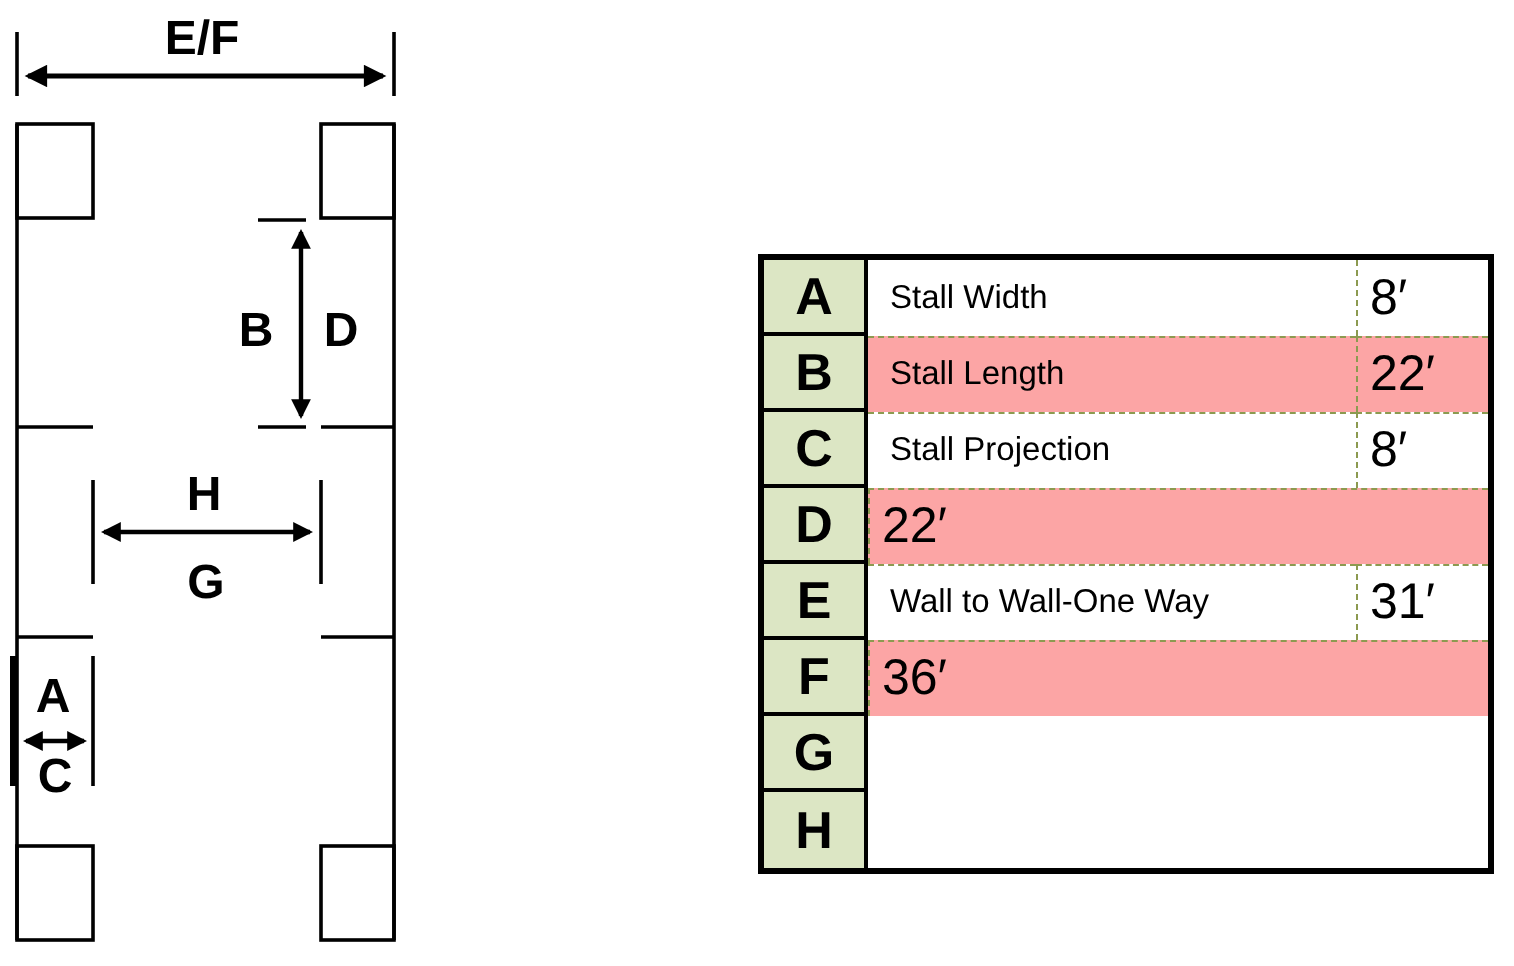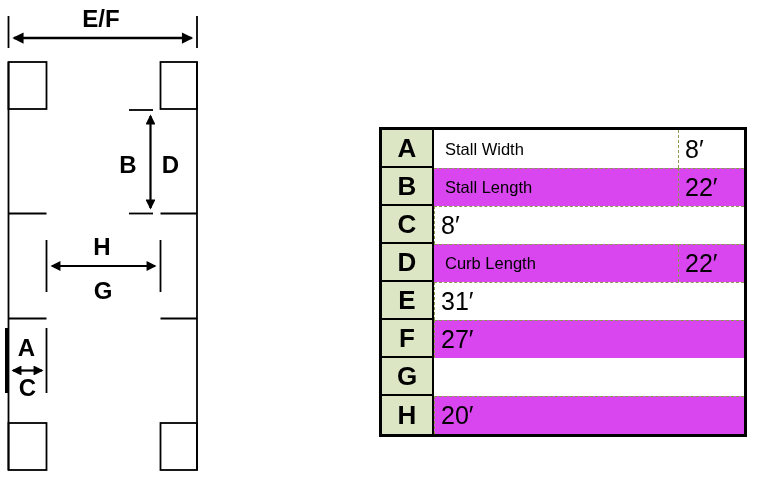--- a/index.html
+++ b/index.html
@@ -35,21 +35,21 @@
     padding-left:11px; font-size:16.5px; color:#000;
   }
   .cell-value {
     flex:1; display:flex; align-items:center;
     padding-left:6px; font-size:25px; color:#000; line-height:1;
     border-left:1px dashed #8c9a50;
   }
   .trow + .trow .cell-label,
   .trow + .trow .cell-value { border-top:1px dashed #8c9a50; }
   .trow.alt .cell-label,
-  .trow.alt .cell-value { background:#d946ef; }
+  .trow.alt .cell-value { background:#fca5a5; }
 </style>
 </head>
 <body>
 
 <div class="canvas">
 
   <svg class="diagram-svg" width="230" height="483" viewBox="0 0 230 483">
     <defs>
       <marker id="arr" viewBox="0 0 10 10" refX="8.5" refY="5" markerWidth="6" markerHeight="4.5" orient="auto-start-reverse">
         <path d="M0,0 L10,5 L0,10 z" fill="#000"></path>
@@ -116,42 +116,42 @@
     </div>
 
     <div class="trow alt">
       <div class="cell-key">B</div>
       <div class="cell-label">Stall Length</div>
       <div class="cell-value">22′</div>
     </div>
 
     <div class="trow">
       <div class="cell-key">C</div>
+      <div class="cell-label">Stall Projection</div>
       <div class="cell-value">8′</div>
     </div>
 
     <div class="trow alt">
       <div class="cell-key">D</div>
-      <div class="cell-label">Curb Length</div>
       <div class="cell-value">22′</div>
     </div>
 
     <div class="trow">
       <div class="cell-key">E</div>
+      <div class="cell-label">Wall to Wall-One Way</div>
       <div class="cell-value">31′</div>
     </div>
 
     <div class="trow alt">
       <div class="cell-key">F</div>
-      <div class="cell-value">27′</div>
+      <div class="cell-value">36′</div>
     </div>
 
     <div class="trow">
       <div class="cell-key">G</div>
     </div>
 
     <div class="trow alt">
       <div class="cell-key">H</div>
-      <div class="cell-value">20′</div>
     </div>
 
   </div>
 </div>
 
 </body></html>

